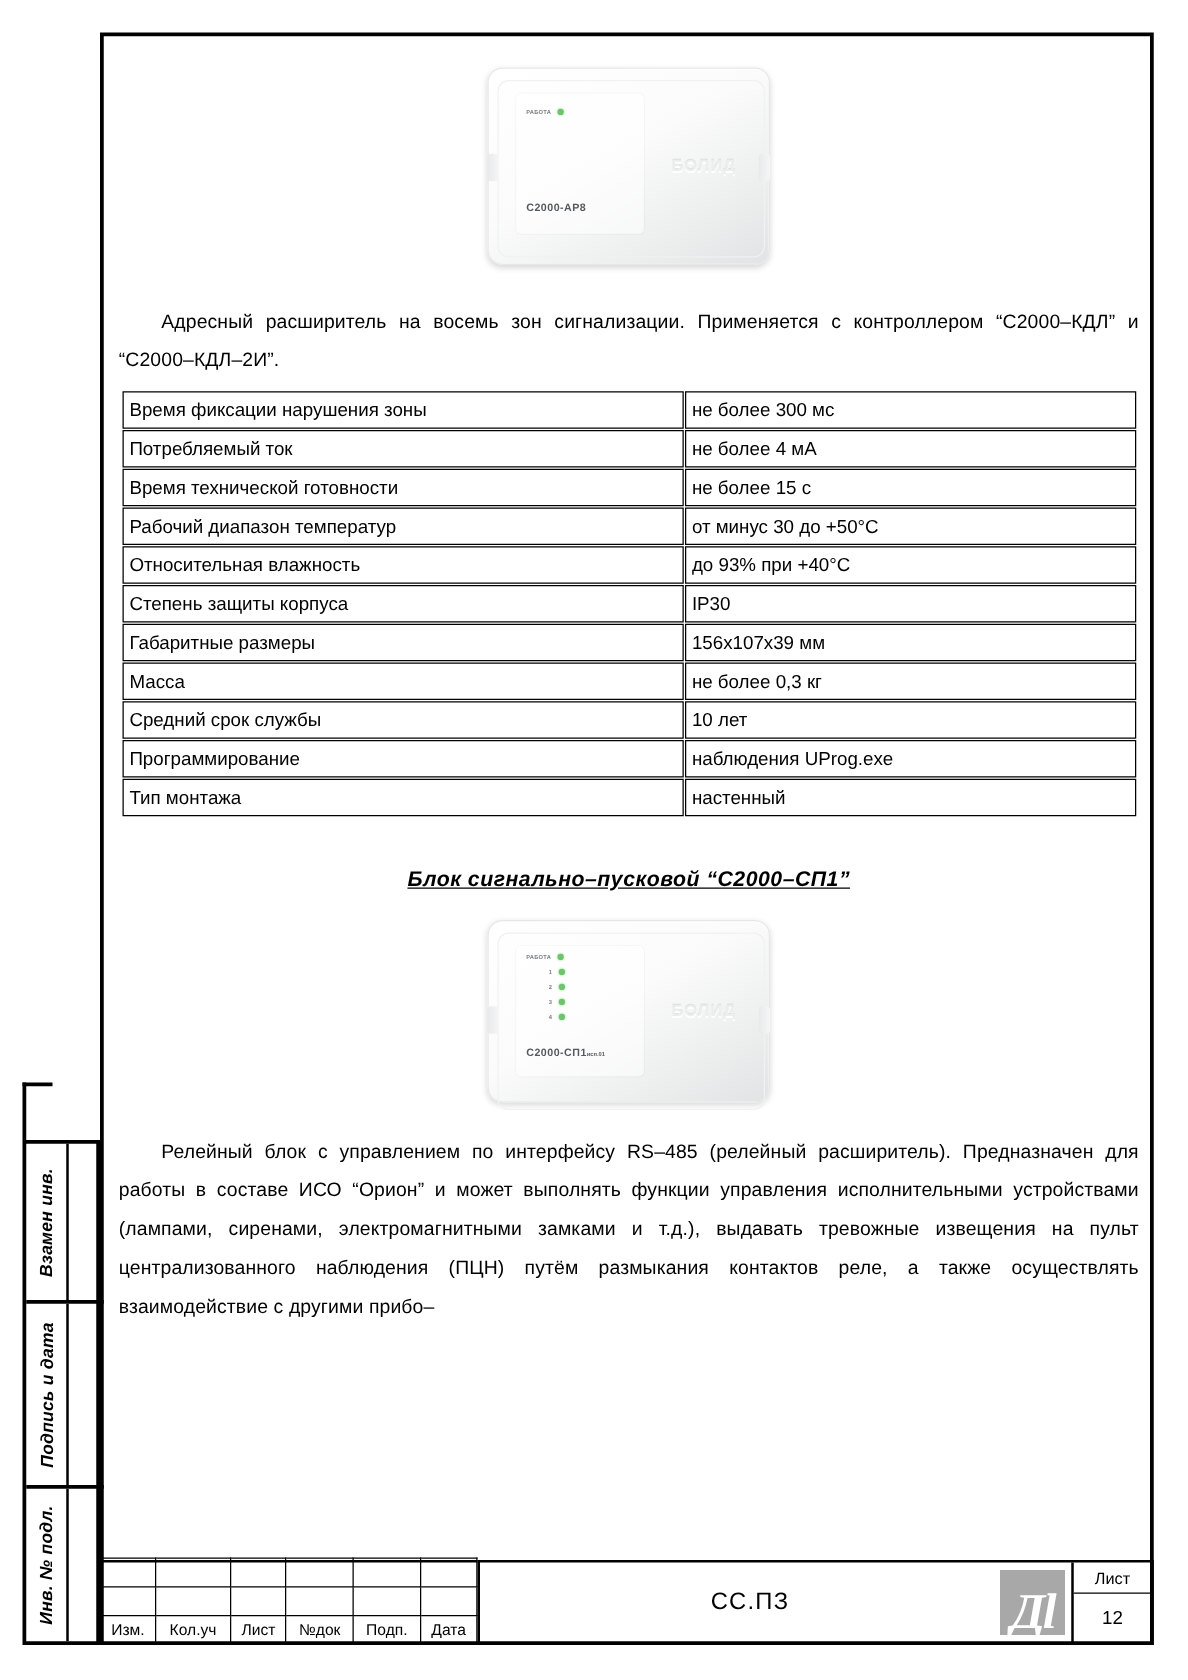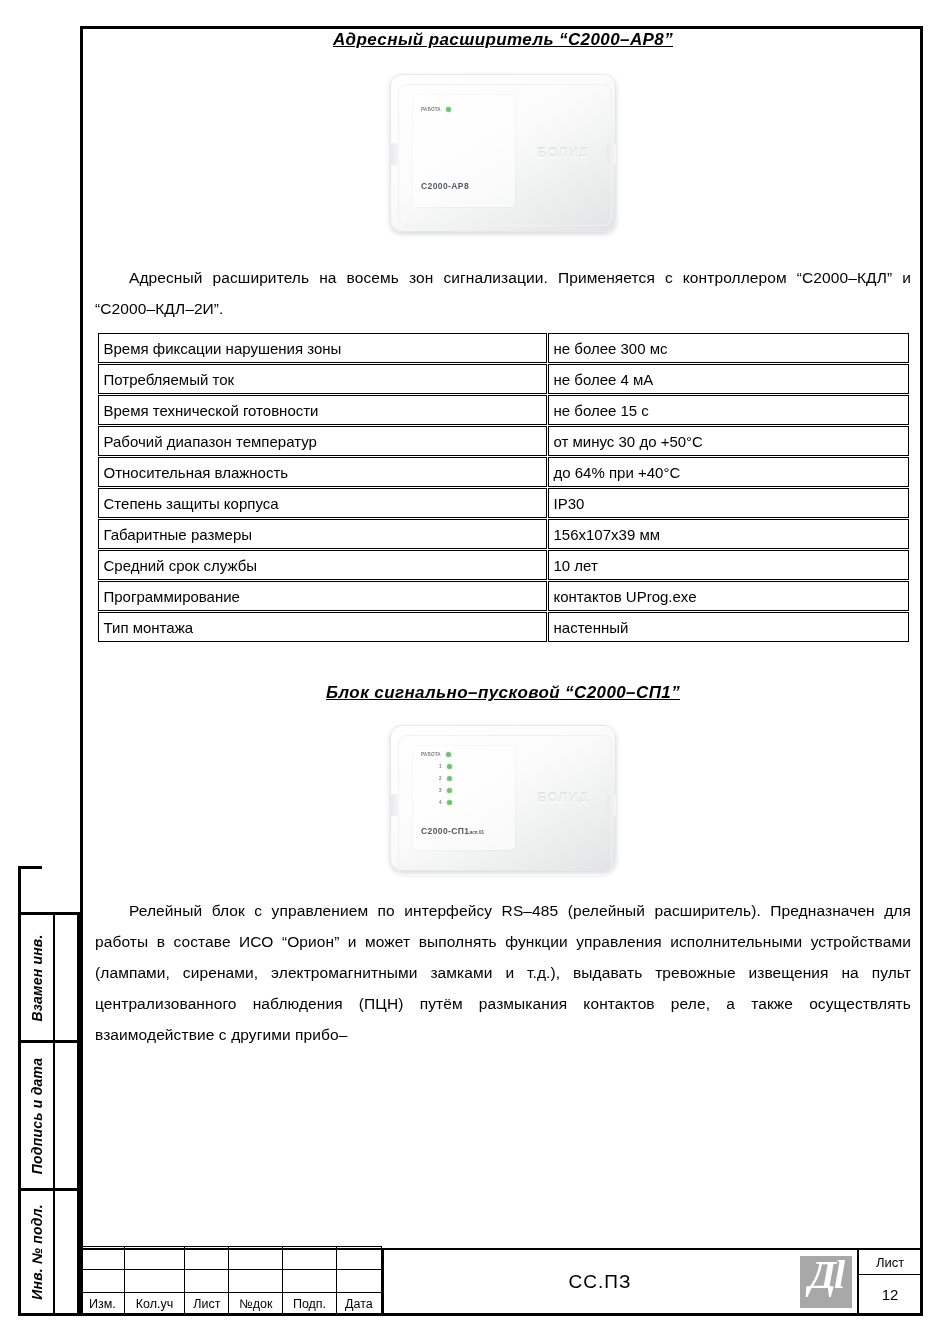--- a/index.html
+++ b/index.html
@@ -134,21 +134,21 @@
   }
   .tb-title{
     flex:1;display:flex;align-items:center;justify-content:center;
     font-size:19px;letter-spacing:1px;padding-left:21px;
   }
   .tb-logo{
     width:62px;display:flex;align-items:center;justify-content:center;
   }
   .logo-box{
     width:52px;height:52px;background:#a8a8a8;position:relative;
-    display:flex;align-items:flex-start;justify-content:center;
+    display:flex;align-items:flex-end;justify-content:center;
   }
   .logo-box span{
     color:#fff;font-size:40px;font-weight:bold;font-style:italic;
     line-height:38px;letter-spacing:-2px;font-family:"Liberation Serif",serif;
   }
   .tb-sheet{
     width:64px;border-left:2.4px solid #000;box-sizing:border-box;
     display:flex;flex-direction:column;
   }
   .tb-sheet .lbl{
@@ -185,21 +185,20 @@
     </div>
     <div class="side-cell" style="top:276px;height:122px;">
       <div class="inner">
         <div class="side-label">Инв. № подл.</div>
       </div>
     </div>
   </div>
 
   <div class="content">
 
-    <h2 class="sect">Адресный расширитель “С2000–АР8”</h2>
 
     <div class="device-wrap" style="margin-top:24px;">
       <div class="device">
         <div class="dev-ear l"></div>
         <div class="dev-ear r"></div>
         <div class="dev-face"></div>
         <div class="dev-led-row" style="left:30px;top:32px;">
           <span class="dev-led-label">РАБОТА</span>
           <span class="dev-led"></span>
         </div>
@@ -226,37 +225,41 @@
         <tr>
             <td class="k">Время технической готовности</td>
             <td class="v">не более 15 с</td>
           </tr>
         <tr>
             <td class="k">Рабочий диапазон температур</td>
             <td class="v">от минус 30 до +50°С</td>
           </tr>
         <tr>
             <td class="k">Относительная влажность</td>
-            <td class="v">до 64% при +40°С</td>
+            <td class="v">до 93% при +40°С</td>
           </tr>
         <tr>
             <td class="k">Степень защиты корпуса</td>
             <td class="v">IP30</td>
           </tr>
         <tr>
             <td class="k">Габаритные размеры</td>
             <td class="v">156х107х39 мм</td>
           </tr>
         <tr>
+            <td class="k">Масса</td>
+            <td class="v">не более 0,3 кг</td>
+          </tr>
+        <tr>
             <td class="k">Средний срок службы</td>
             <td class="v">10 лет</td>
           </tr>
         <tr>
             <td class="k">Программирование</td>
-            <td class="v">контактов UProg.exe</td>
+            <td class="v">наблюдения UProg.exe</td>
           </tr>
         <tr>
             <td class="k">Тип монтажа</td>
             <td class="v">настенный</td>
           </tr>
       </tbody>
     </table>
 
     <h2 class="sect" style="margin-top:40px;">Блок сигнально–пусковой “С2000–СП1”</h2>
 

